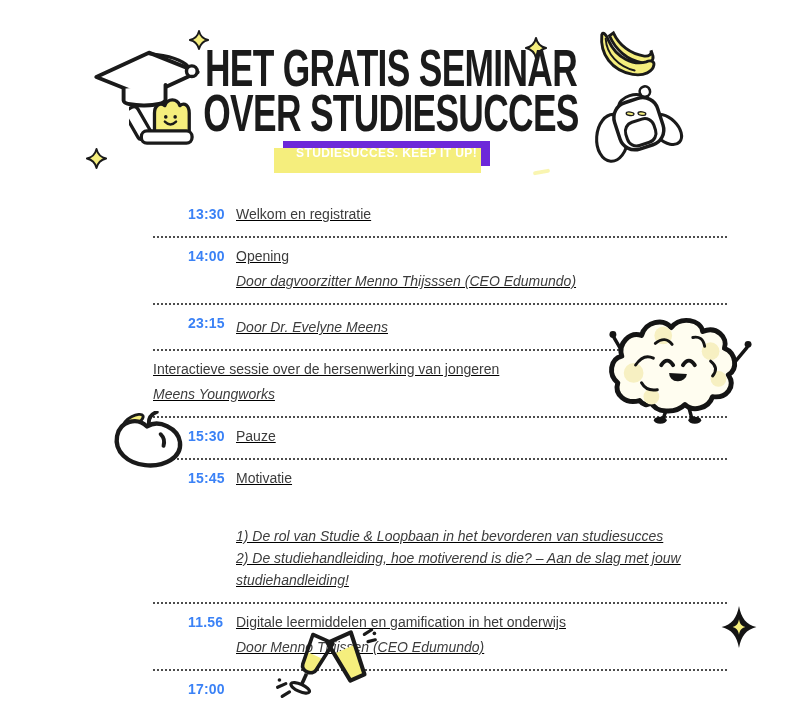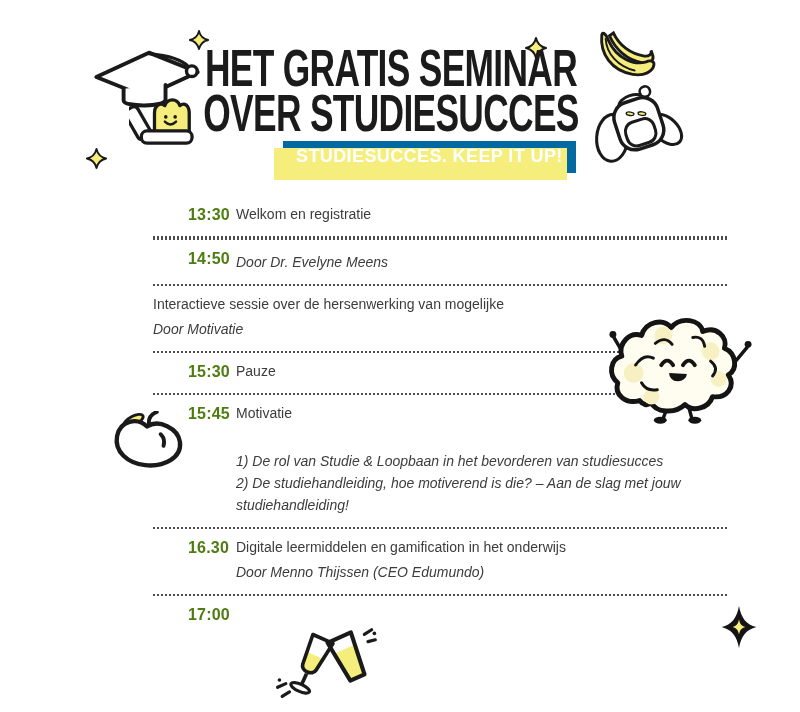--- a/index.html
+++ b/index.html
@@ -5,22 +5,22 @@
   * { margin:0; padding:0; box-sizing:border-box; }
   body { background:#ffffff; font-family:"Liberation Sans", sans-serif; }
   .page { position:relative; width:728px; height:712px; background:#fff; overflow:hidden; margin:0 auto; }
 
   
   .title-block { position:absolute; left:-45px; top:46px; width:800px; text-align:center; }
   .title-line { display:block; font-size:52px; font-weight:bold; color:#1b1b1b;
                 line-height:45px; letter-spacing:-1px; transform:scaleX(0.68); transform-origin:center;
                 white-space:nowrap; }
   .badge-wrap { position:absolute; left:247px; top:141px; }
-  .badge { position:relative; display:inline-block; background:#0369a1; color:#ffffff;
-           font-size:18px; font-weight:bold; letter-spacing:0.4px; padding:5px 13px 6px;
+  .badge { position:relative; display:inline-block; background:#6d28d9; color:#ffffff;
+           font-size:12px; font-weight:bold; letter-spacing:0.4px; padding:5px 13px 6px;
            white-space:nowrap; z-index:1; }
   .badge::before { content:""; position:absolute; left:-9px; right:9px; top:7px; bottom:-7px;
                    background:#F5EE7D; z-index:-1; }
   .smudge { position:absolute; left:497px; top:170px; width:17px; height:4px; background:#F5EE7D;
             opacity:.6; border-radius:3px; transform:rotate(-10deg); }
 
   
   .doodle { position:absolute; line-height:0; }
   .d-gradcap   { left:52px;  top:40px;  }
   .d-sparkle1  { left:153px; top:29px;  }
@@ -30,26 +30,26 @@
   .d-backpack  { left:550px; top:84px;  }
   .d-sparkle3  { left:50px;  top:147px; }
   .d-brain     { left:570px; top:313px; }
   .d-apple     { left:74px;  top:411px; }
   .d-cheers    { left:233px; top:627px; }
   .d-sparkle4  { left:684px; top:604px; }
 
   
   .schedule { position:absolute; left:117px; top:196px; width:574px; }
   .row { display:flex; padding:8px 0 11px; }
-  .time { width:83px; flex:0 0 83px; padding-left:35px; font-weight:bold; font-size:16px;
-          color:#4d7c0f; line-height:21px; letter-spacing:0.2px; }
-  .content { flex:1; }
+  .time { width:83px; flex:0 0 83px; padding-left:35px; font-weight:bold; font-size:14px;
+          color:#3b82f6; line-height:21px; letter-spacing:0.2px; }
+  .content { flex:1;text-decoration:underline; }
   .title { font-size:14px; color:#3c3c3c; line-height:21px; }
   .sub { font-size:14px; color:#3c3c3c; font-style:italic; line-height:21px; margin-top:4px; }
-  .items { margin-top:26px; }
+  .items { margin-top:36px; }
   .item { font-size:14px; color:#3c3c3c; font-style:italic; line-height:22px; }
   .divider { border-top:2px dotted #4d4d4d; height:0; }
 </style>
 </head>
 <body>
 
 <div class="page">
 
   <span class="doodle d-gradcap">
     <svg width="118" height="78" viewBox="0 0 120 80" fill="none">
@@ -125,34 +125,41 @@
   <div class="schedule">
 
     <div class="row">
       <div class="time">13:30</div>
       <div class="content">
           <div class="title">Welkom en registratie</div>
         </div>
     </div>
     <div class="divider"></div>
 
-    <div class="divider"></div>
-
-    <div class="row">
-      <div class="time">14:50</div>
+    <div class="row">
+      <div class="time">14:00</div>
+      <div class="content">
+        <div class="title">Opening</div>
+        <div class="sub">Door dagvoorzitter Menno Thijsssen (CEO Edumundo)</div>
+      </div>
+    </div>
+    <div class="divider"></div>
+
+    <div class="row">
+      <div class="time">23:15</div>
       <div class="content">
         <div class="sub">Door Dr. Evelyne Meens</div>
       </div>
     </div>
     <div class="divider"></div>
 
     <div class="row">
       <div class="content">
-        <div class="title">Interactieve sessie over de hersenwerking van mogelijke</div>
-        <div class="sub">Door Motivatie</div>
+        <div class="title">Interactieve sessie over de hersenwerking van jongeren</div>
+        <div class="sub">Meens Youngworks</div>
       </div>
     </div>
     <div class="divider"></div>
 
     <div class="row">
       <div class="time">15:30</div>
       <div class="content">
           <div class="title">Pauze</div>
         </div>
     </div>
@@ -164,21 +171,21 @@
         <div class="title">Motivatie</div>
         <div class="items">
           <div class="item">1) De rol van Studie &amp; Loopbaan in het bevorderen van studiesucces</div>
           <div class="item">2) De studiehandleiding, hoe motiverend is die? – Aan de slag met jouw studiehandleiding!</div>
         </div>
       </div>
     </div>
     <div class="divider"></div>
 
     <div class="row">
-      <div class="time">16.30</div>
+      <div class="time">11.56</div>
       <div class="content">
         <div class="title">Digitale leermiddelen en gamification in het onderwijs</div>
         <div class="sub">Door Menno Thijssen (CEO Edumundo)</div>
       </div>
     </div>
     <div class="divider"></div>
 
     <div class="row">
       <div class="time">17:00</div>
     </div>

